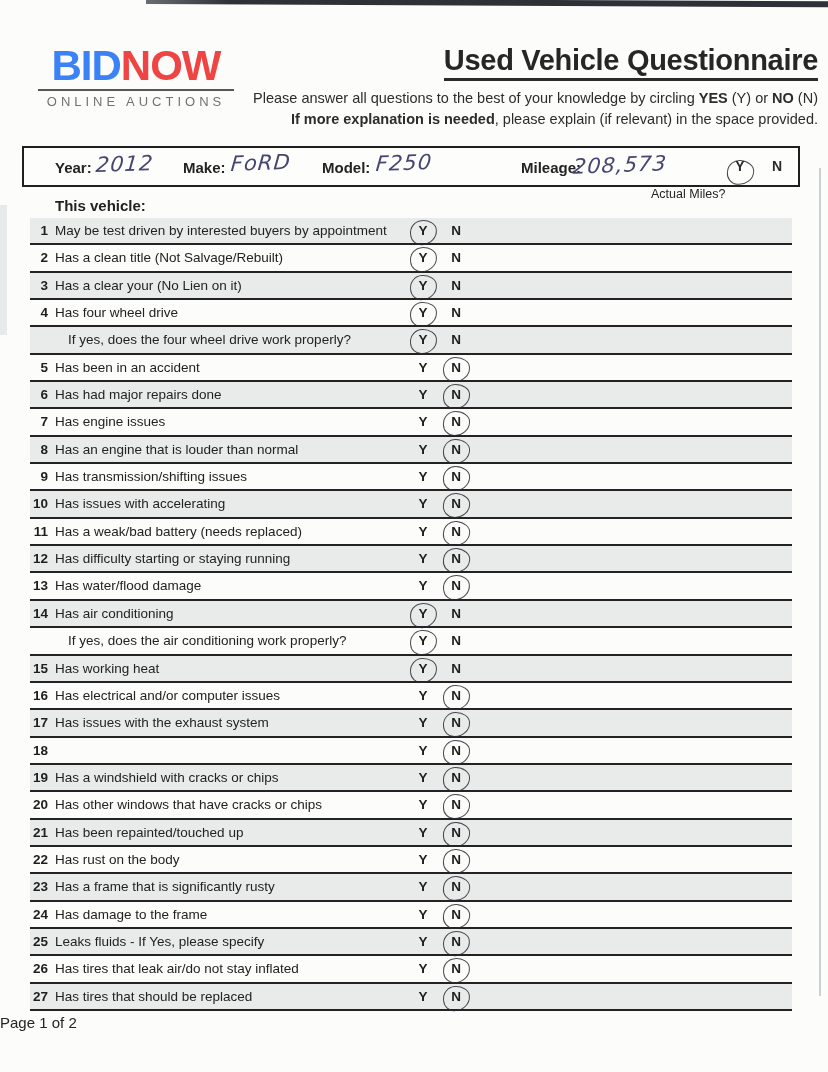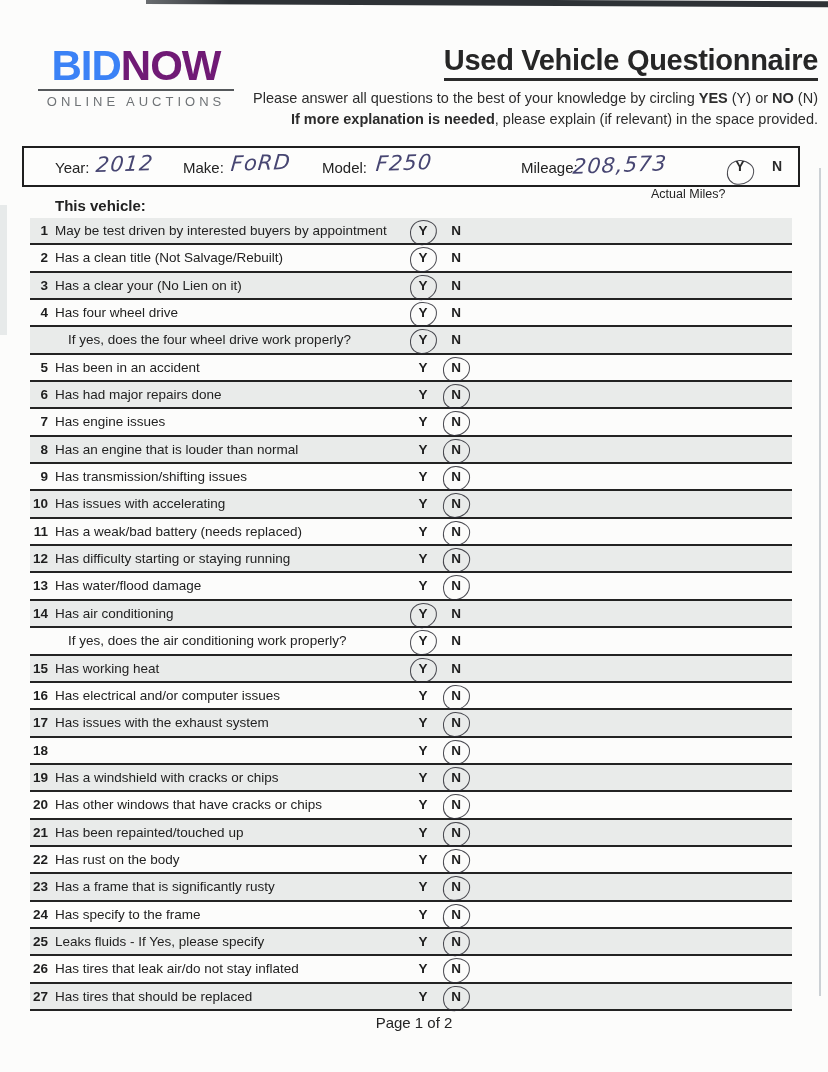--- a/index.html
+++ b/index.html
@@ -22,37 +22,37 @@
   }
   .scan-left-edge {
     position:absolute; left:0; top:205px; width:7px; height:130px;
     background:#e7eaea;
   }
 
   
   .logo { position:absolute; left:36px; top:44px; width:200px; text-align:center; }
   .logo-text { font-size:42px; font-weight:800; letter-spacing:-1px; line-height:44px; }
   .logo-bid { color:#3b82f6; }
-  .logo-now { color:#701a75; }
+  .logo-now { color:#ef4444; }
   .logo-rule { border-top:2px solid #55585b; margin:1px 2px 3px 2px; }
   .logo-sub { font-size:13px; letter-spacing:4px; color:#6f7376; white-space:nowrap; }
 
   .title-block { position:absolute; left:250px; top:44px; width:568px; text-align:right; }
   .doc-title {
     display:inline-block; font-size:29px; font-weight:700; color:#262626;
     border-bottom:3px solid #2b2b2b; padding-bottom:1px; letter-spacing:-0.3px;
   }
   .instr { margin-top:7px; font-size:14.5px; line-height:21px; color:#2c2c2c; }
 
   
   .info-box {
     position:absolute; left:22px; top:146px; width:778px; height:41px;
     border:2.5px solid #1f1f1f; background:#fdfdfc;
   }
-  .info-box .lbl { position:absolute; font-size:15px; font-weight:400; top:11px; color:#232323; }
+  .info-box .lbl { position:absolute; font-size:15px; font-weight:700; top:11px; color:#232323; }
   .info-box .lbl-small { position:absolute; font-size:12.5px; font-weight:400; top:13px; color:#232323;margin-top:26px; }
   .hand {
     position:absolute; display:inline-block; font-family:"DejaVu Sans", sans-serif;
     font-style:italic; color:#474672; font-size:21px;
     transform:skewX(-7deg) rotate(-2deg); letter-spacing:1px; white-space:nowrap;
   }
   .info-yn { position:absolute; top:10px; font-size:14px; font-weight:700; width:20px; text-align:center; }
 
   
   .circled::after {
@@ -75,21 +75,21 @@
   }
   .q-text { position:absolute; left:25px; top:0; font-size:13.5px; line-height:26px; color:#222; white-space:nowrap; }
   .q-text.sub { left:38px; }
   .q-y, .q-n {
     position:absolute; top:0; width:20px; text-align:center;
     font-size:13.5px; font-weight:700; line-height:26px; color:#1e1e1e;
   }
   .q-y { left:383px; }
   .q-n { left:416px; }
 
-  .footer { position:absolute; left:0; top:1014px; width:828px; text-align:center; font-size:15px; color:#242424; }
+  .footer { position:absolute; left:0; top:1014px; width:828px; font-size:15px; color:#242424; }
 </style>
 </head>
 <body>
 
 <div class="page">
 
   <div class="scan-top-edge"></div>
   <div class="scan-right-edge"></div>
   <div class="scan-left-edge"></div>
 
@@ -290,21 +290,21 @@
 
   <div class="q-row shaded">
     <span class="q-num">23</span>
     <span class="q-text">Has a frame that is significantly rusty</span>
     <span class="q-y">Y</span>
     <span class="q-n circled" style="--rot: 5deg;">N</span>
   </div>
 
   <div class="q-row">
     <span class="q-num">24</span>
-    <span class="q-text">Has specify to the frame</span>
+    <span class="q-text">Has damage to the frame</span>
     <span class="q-y">Y</span>
     <span class="q-n circled" style="--rot: 6deg;">N</span>
   </div>
 
   <div class="q-row shaded">
     <span class="q-num">25</span>
     <span class="q-text">Leaks fluids - If Yes, please specify</span>
     <span class="q-y">Y</span>
     <span class="q-n circled" style="--rot: -6deg;">N</span>
   </div>

